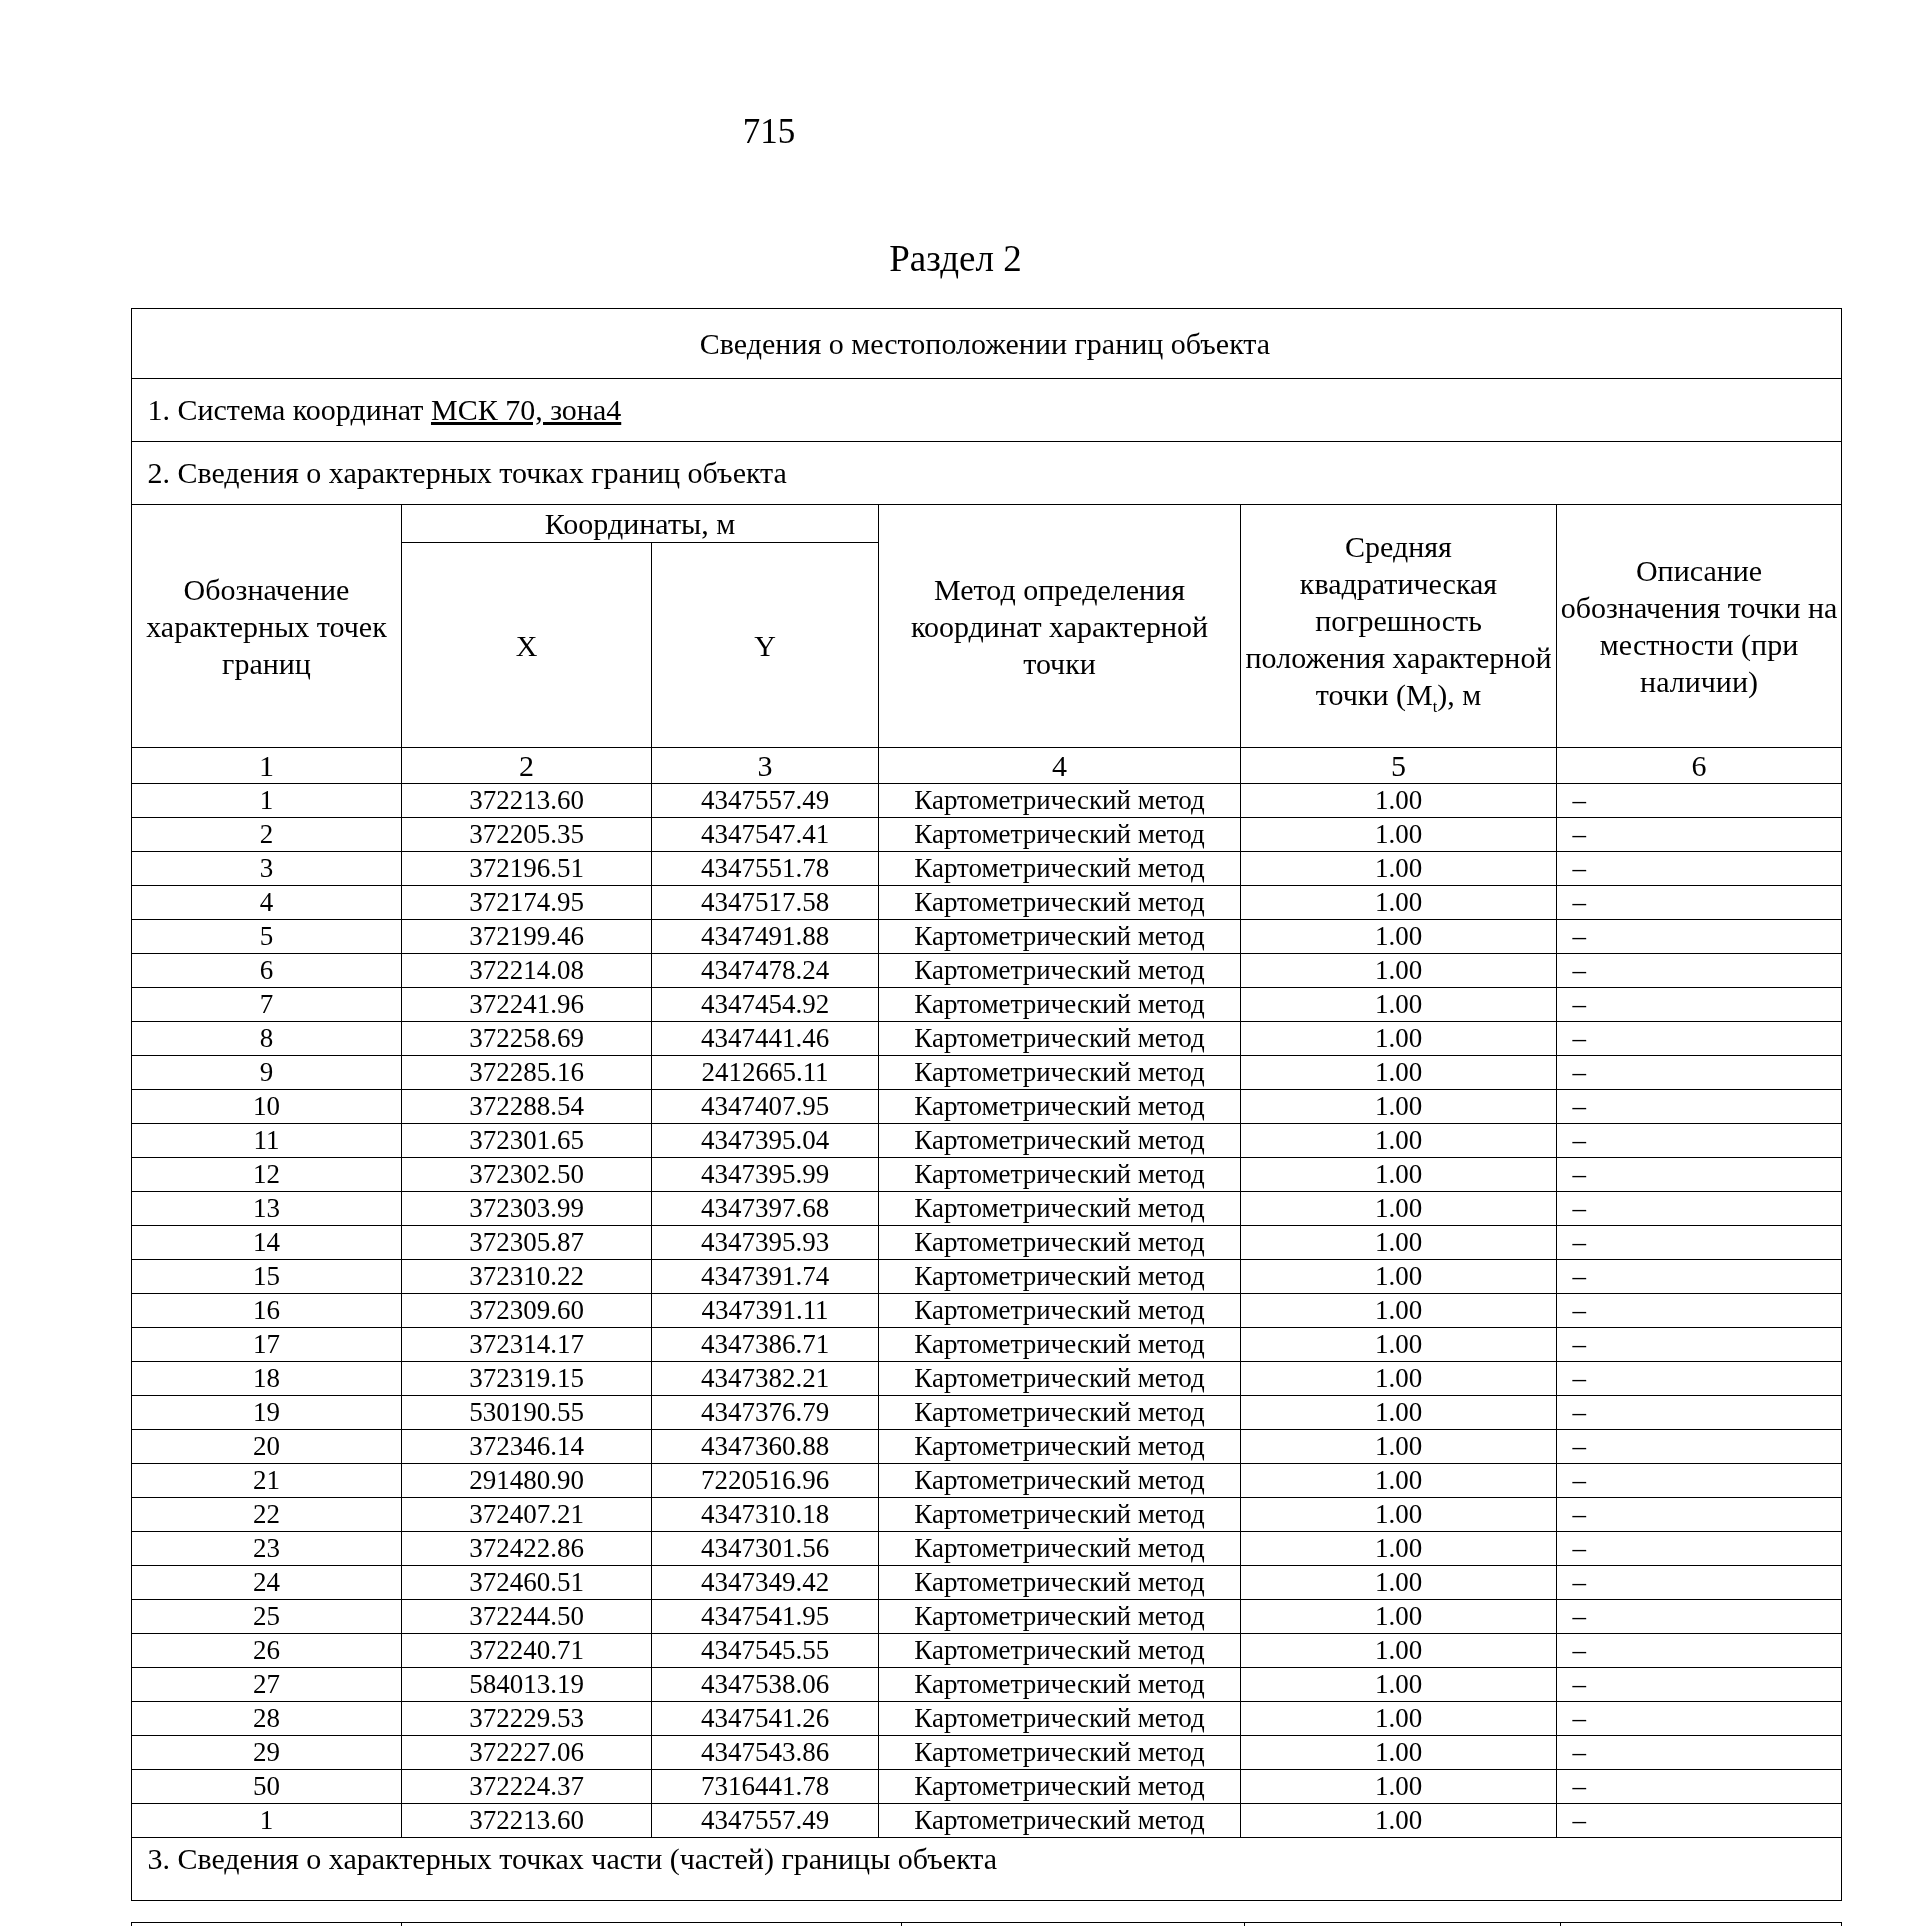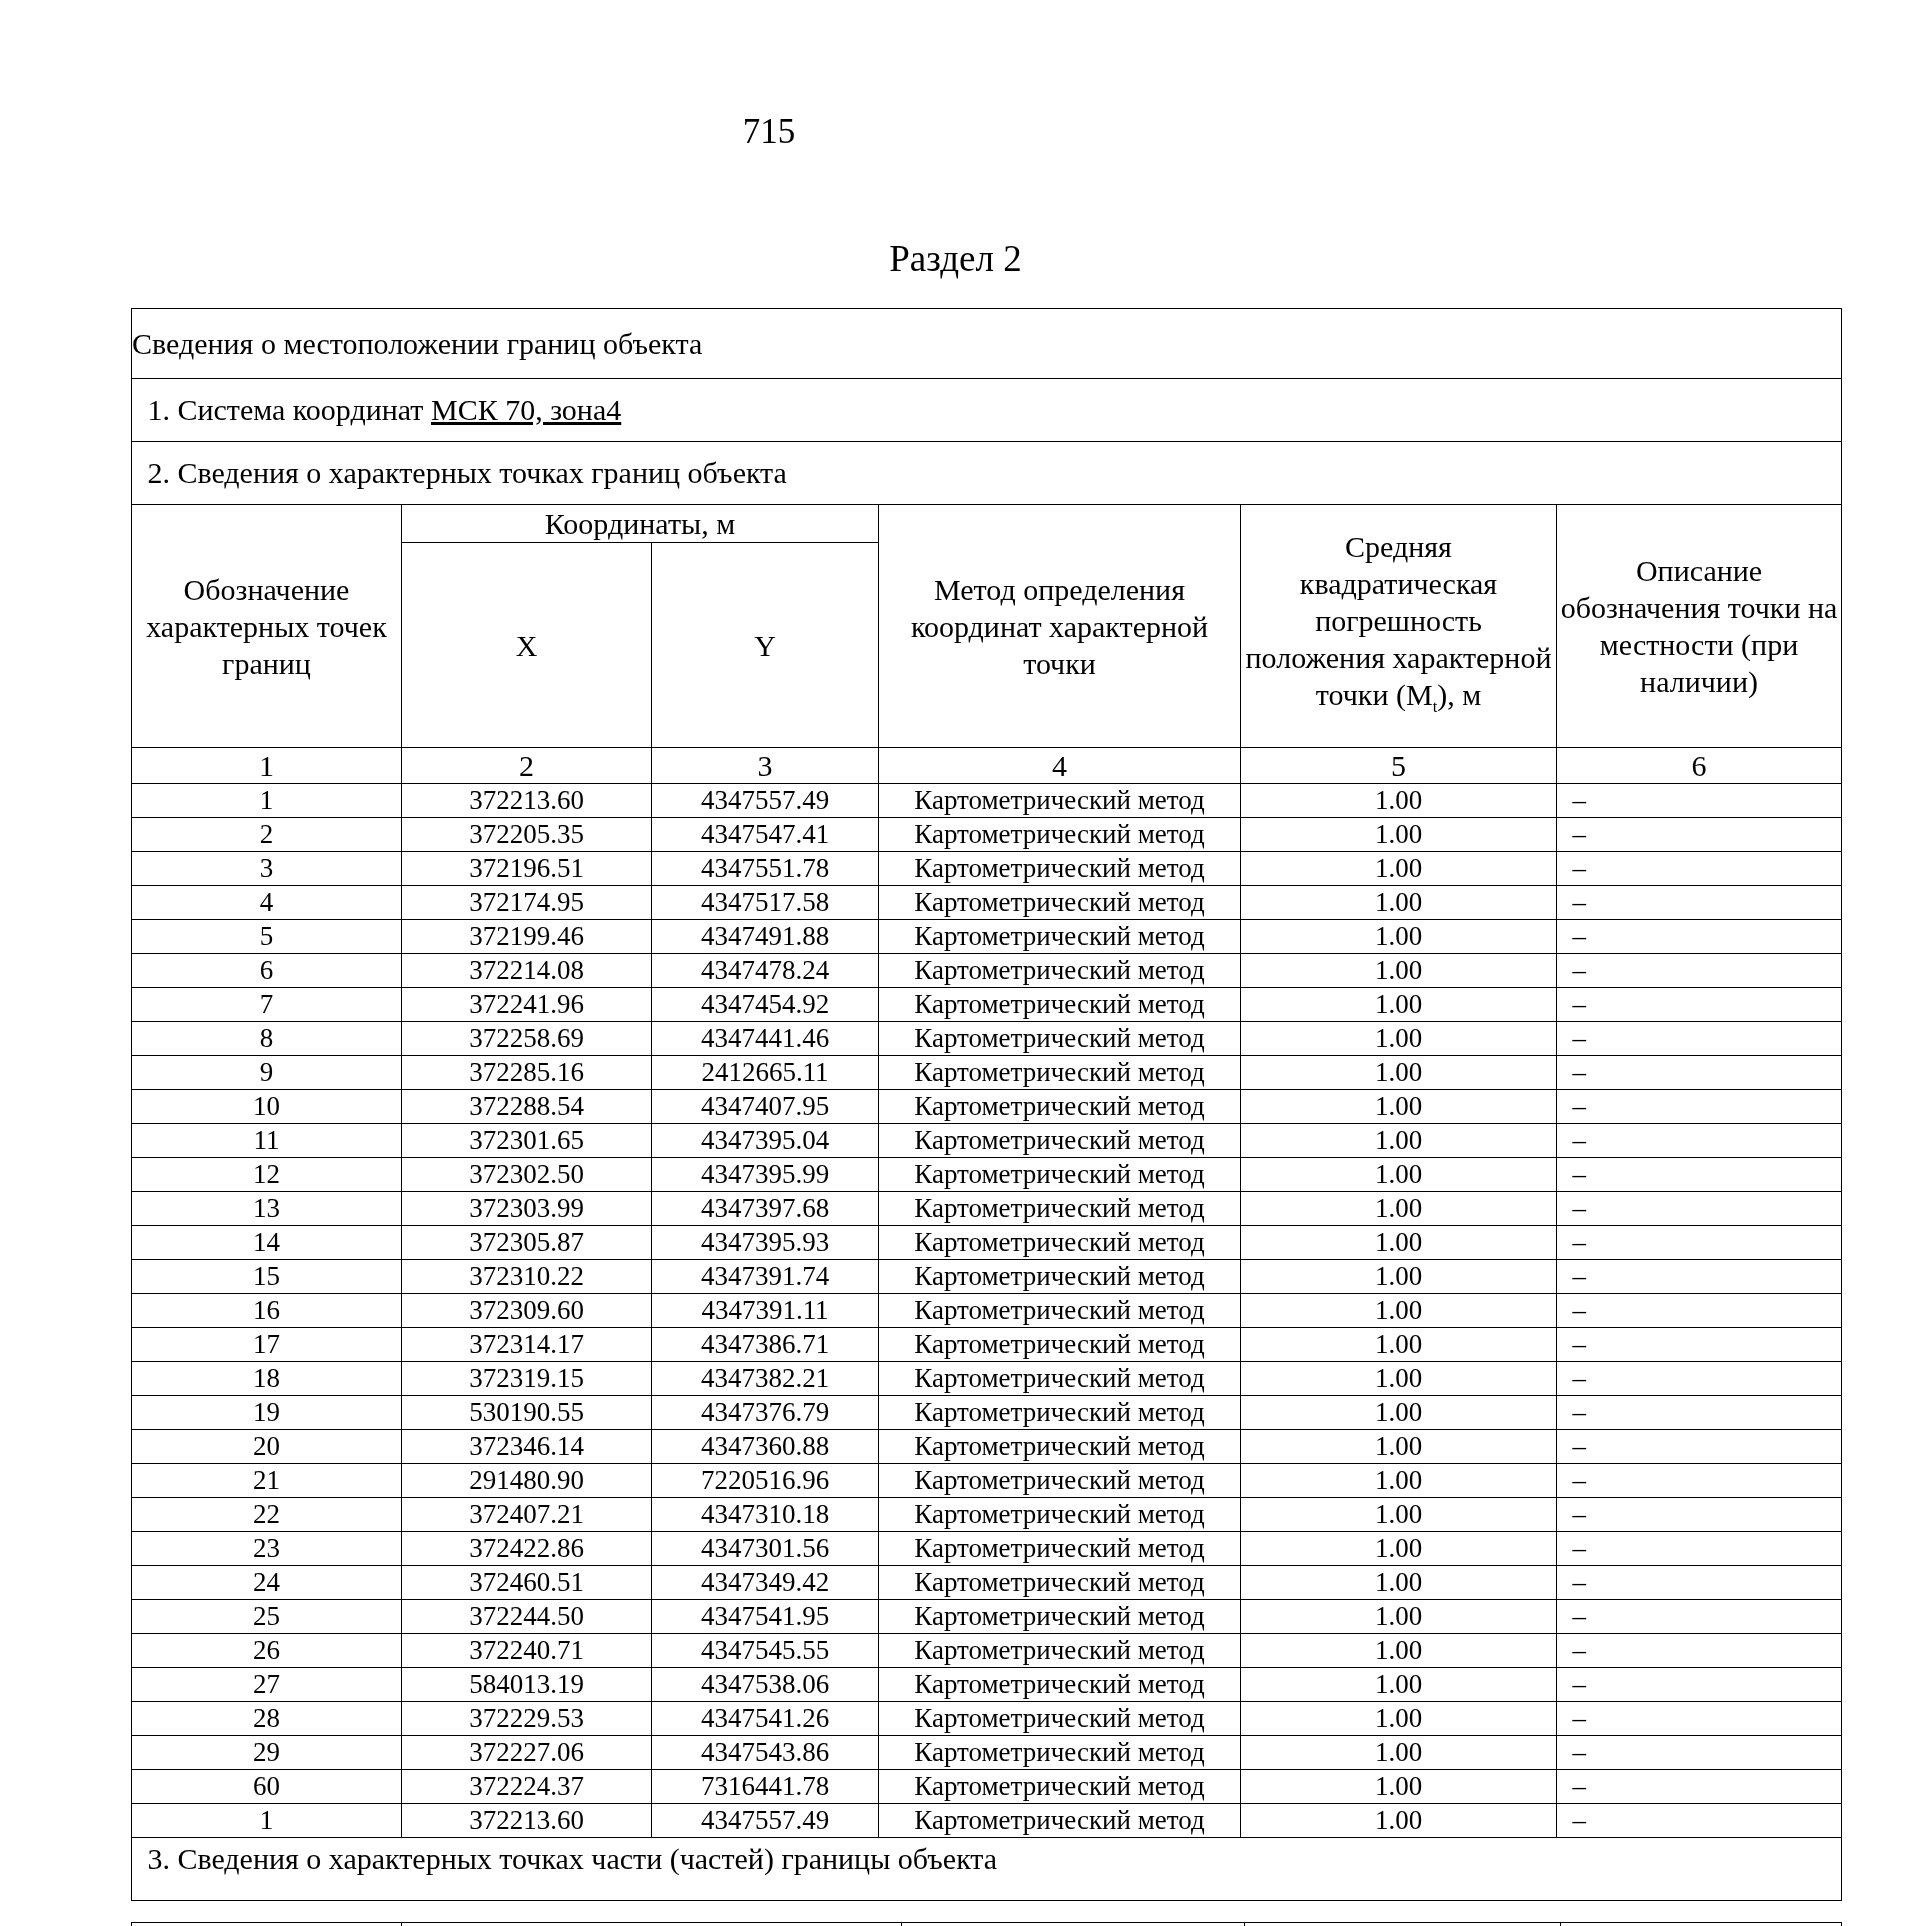--- a/index.html
+++ b/index.html
@@ -18,21 +18,21 @@
   }
   table {
     border-collapse: collapse; table-layout: fixed;
     position: absolute; left: 131px; width: 1710px;
     font-size: 30px;
   }
   td, th { border: 1.9px solid #000; padding: 0 3.1px; font-weight: normal; }
   #main-table { top: 308px; }
   #parts-table { top: 1922px; }
   .full-row td { text-align: left; padding-left: 15.4px; height: 62px; vertical-align: middle; }
-  .full-row.center td { padding-left: 0; height: 69px; }
+  .full-row.center td { text-align: center; padding-left: 0; height: 69px; }
   .hdr { text-align: center; vertical-align: middle; line-height: 37px; }
   .num-row td { text-align: center; height: 35px; line-height: 34px; }
   .data-row td { text-align: center; height: 33px; line-height: 31px; font-size: 27px; padding: 0 1.5px; }
   .data-row td.desc { text-align: left; padding-left: 15.4px; }
   .u { text-decoration: underline; }
   sub { font-size: 55%; }
 </style>
 </head>
 <body>
 
@@ -305,21 +305,21 @@
       </tr>
       <tr class="data-row">
         <td>29</td>
         <td>372227.06</td>
         <td>4347543.86</td>
         <td>Картометрический метод</td>
         <td>1.00</td>
         <td class="desc">–</td>
       </tr>
       <tr class="data-row">
-        <td>60</td>
+        <td>50</td>
         <td>372224.37</td>
         <td>7316441.78</td>
         <td>Картометрический метод</td>
         <td>1.00</td>
         <td class="desc">–</td>
       </tr>
       <tr class="data-row">
         <td>1</td>
         <td>372213.60</td>
         <td>4347557.49</td>

